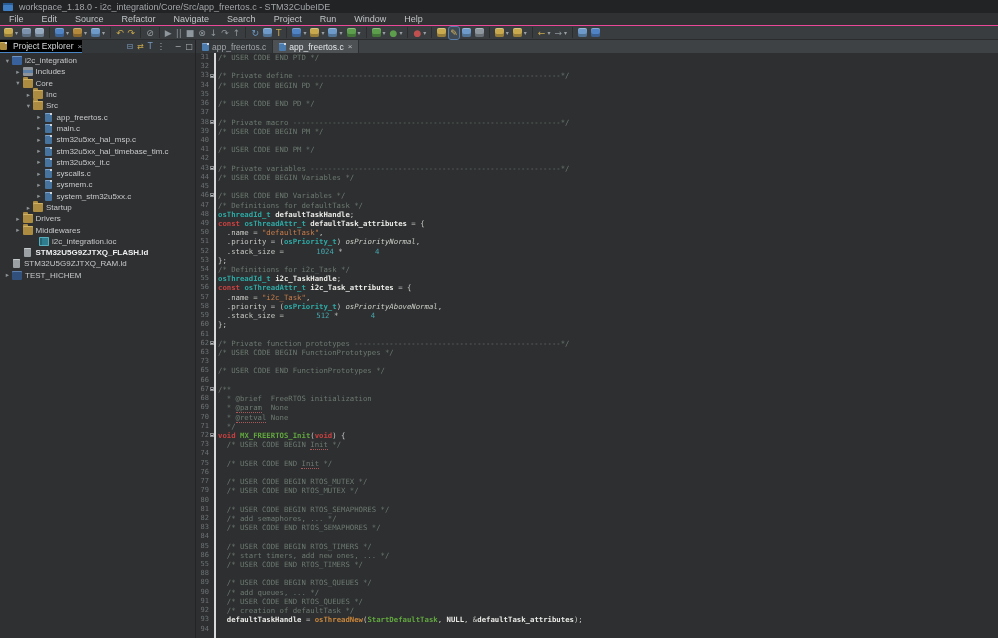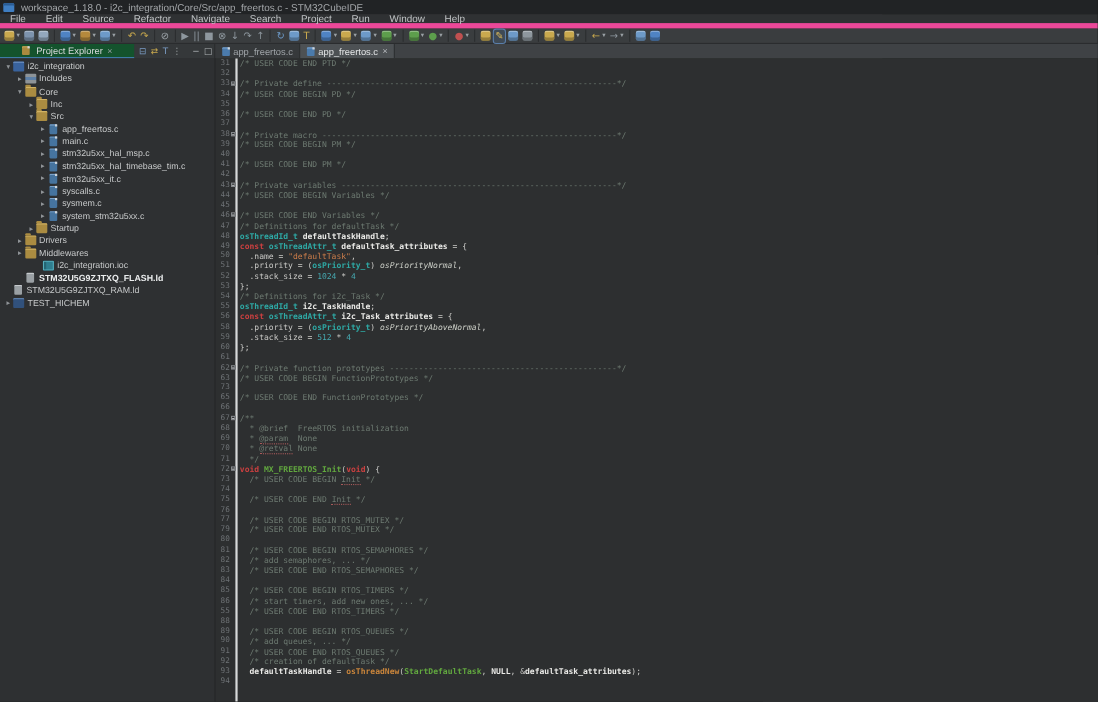--- a/index.html
+++ b/index.html
@@ -9,39 +9,39 @@
 
   
   #titlebar { position:absolute; left:0; top:0; width:998px; height:13px;
               background:#212325; display:flex; align-items:center; }
   .app-ico { width:10px; height:8px; margin:0 6px 0 3px; background:#3f7ec2;
              border-radius:1px; box-shadow:inset 0 2px 0 #2a5c94; }
   #titlebar .ttl { font-size:9px; color:#a3a6a9; white-space:nowrap; }
 
   
   #menubar { position:absolute; left:0; top:13px; width:998px; height:13px;
-             background:#2f3133; display:flex; align-items:center; border-bottom:5px solid #ec4899;}
+             background:#2f3133; display:flex; align-items:center; border-bottom:1px solid #ec4899;}
   #menubar .mi { font-size:9px; color:#c2c5c7; padding:0 9px; height:13px; line-height:13px; cursor:default; }
 
   
   #toolbar { position:absolute; left:0; top:26px; width:998px; height:14px;
              background:#3a3d3f; display:flex; align-items:center; padding-left:2px;
              border-bottom:1px solid #2a2c2e; }
   .tsep { width:1px; height:11px; background:#2b2d2f; margin:0 3px; }
   .ticon { display:flex; align-items:center; height:12px; padding:0 1px; margin:0 1px; border-radius:2px; }
   .ticon.sel { background:#3f4a55; outline:1px solid #5a7eaa; }
   .ticon .glyph { font-size:9px; line-height:12px; font-family:"DejaVu Sans",sans-serif; }
   .ticon .chip { width:9px; height:9px; border-radius:2px; box-shadow:inset 0 -3px 0 rgba(0,0,0,.25), inset 0 1px 0 rgba(255,255,255,.3); }
   .ticon .dd { font-size:6px; color:#9aa0a5; margin-left:2px; }
 
   
   #row2 { position:absolute; left:0; top:40px; width:998px; height:13px; background:#35383a; }
   #pe-head { position:absolute; left:0; top:0; width:196px; height:13px; background:#35383a;
              display:flex; align-items:center; border-right:1px solid #232425; }
-  #pe-tab { display:flex; align-items:center; height:13px; padding:0 20px; background:#14532d;
+  #pe-tab { display:flex; align-items:center; height:13px; padding:0 0; background:#000000;
             border-bottom:1px solid #4a86c5; }
   #pe-tab .lbl { font-size:8.5px; color:#d6d8da; margin:0 3px; white-space:nowrap; }
   #pe-tab .x { font-size:8px; color:#9aa0a5; margin-left:1px; }
   #pe-tools { margin-left:auto; display:flex; align-items:center; }
   #pe-tools .pico { font-size:8px; line-height:12px; margin:0 2px; font-family:"DejaVu Sans",sans-serif; }
 
   #etabs { position:absolute; left:196px; top:0; width:802px; height:13px; background:#3f4245;
            display:flex; align-items:flex-end; }
   .etab { display:flex; align-items:center; height:13px; padding:0 6px; font-size:8.5px;
           color:#9fa4a8; background:#36393b; border-right:1px solid #2c2e30; white-space:nowrap; }
@@ -76,21 +76,21 @@
   .cl { position:relative; height:9.22px; line-height:9.22px; white-space:pre;
         font-family:"DejaVu Sans Mono","Liberation Mono",monospace; font-size:7.3px; }
   .cl .ln { position:absolute; left:0; width:13px; text-align:right; color:#6e7275; font-size:7px; }
   .cl .fm { position:absolute; left:13.5px; top:2.2px; width:4px; height:4px; border:1px solid #85898c; background:#2d2f30; }
   .cl .fm::after { content:""; position:absolute; left:0.5px; top:1px; width:2px; height:1px; background:#b8bbbd; }
   .cl .ct { position:absolute; left:22px; top:0; }
   .seg.c  { color:var(--cm); }
   .seg.k  { color:var(--kw); font-weight:bold; }
   .seg.t  { color:var(--ty); font-weight:bold; }
   .seg.s  { color:var(--st); }
-  .seg.n  { color:var(--nu); }
+  .seg.n  { color:var(--nu);margin-left:28px; }
   .seg.e  { color:var(--en); font-style:italic; }
   .seg.f  { color:var(--fn); font-weight:bold; }
   .seg.fc { color:var(--fo); font-weight:bold; }
   .seg.p  { color:var(--pl); }
   .seg.b  { color:var(--bd); font-weight:bold; }
   .seg.u  { border-bottom:1px dotted #a85a5a; }
 </style>
 </head>
 <body>
 
@@ -406,20 +406,21 @@
         <div class="cl"><span class="ln">47</span><span class="ct"><span class="seg c">/* Definitions for defaultTask */</span></span></div>
         <div class="cl"><span class="ln">48</span><span class="ct"><span class="seg t">osThreadId_t</span><span class="seg p"> </span><span class="seg b">defaultTaskHandle</span><span class="seg p">;</span></span></div>
         <div class="cl"><span class="ln">49</span><span class="ct"><span class="seg k">const</span><span class="seg p"> </span><span class="seg t">osThreadAttr_t</span><span class="seg p"> </span><span class="seg b">defaultTask_attributes</span><span class="seg p"> = {</span></span></div>
         <div class="cl"><span class="ln">50</span><span class="ct"><span class="seg p">  .name = </span><span class="seg s">"defaultTask"</span><span class="seg p">,</span></span></div>
         <div class="cl"><span class="ln">51</span><span class="ct"><span class="seg p">  .priority = (</span><span class="seg t">osPriority_t</span><span class="seg p">) </span><span class="seg e">osPriorityNormal</span><span class="seg p">,</span></span></div>
         <div class="cl"><span class="ln">52</span><span class="ct"><span class="seg p">  .stack_size = </span><span class="seg n">1024</span><span class="seg p"> * </span><span class="seg n">4</span></span></div>
         <div class="cl"><span class="ln">53</span><span class="ct"><span class="seg p">};</span></span></div>
         <div class="cl"><span class="ln">54</span><span class="ct"><span class="seg c">/* Definitions for i2c_Task */</span></span></div>
         <div class="cl"><span class="ln">55</span><span class="ct"><span class="seg t">osThreadId_t</span><span class="seg p"> </span><span class="seg b">i2c_TaskHandle</span><span class="seg p">;</span></span></div>
         <div class="cl"><span class="ln">56</span><span class="ct"><span class="seg k">const</span><span class="seg p"> </span><span class="seg t">osThreadAttr_t</span><span class="seg p"> </span><span class="seg b">i2c_Task_attributes</span><span class="seg p"> = {</span></span></div>
+        <div class="cl"><span class="ln">57</span><span class="ct"><span class="seg p">  .name = </span><span class="seg s">"i2c_Task"</span><span class="seg p">,</span></span></div>
         <div class="cl"><span class="ln">58</span><span class="ct"><span class="seg p">  .priority = (</span><span class="seg t">osPriority_t</span><span class="seg p">) </span><span class="seg e">osPriorityAboveNormal</span><span class="seg p">,</span></span></div>
         <div class="cl"><span class="ln">59</span><span class="ct"><span class="seg p">  .stack_size = </span><span class="seg n">512</span><span class="seg p"> * </span><span class="seg n">4</span></span></div>
         <div class="cl"><span class="ln">60</span><span class="ct"><span class="seg p">};</span></span></div>
         <div class="cl"><span class="ln">61</span><span class="ct"></span></div>
         <div class="cl"><span class="ln">62</span><span class="fm"></span><span class="ct"><span class="seg c">/* Private function prototypes -----------------------------------------------*/</span></span></div>
         <div class="cl"><span class="ln">63</span><span class="ct"><span class="seg c">/* USER CODE BEGIN FunctionPrototypes */</span></span></div>
         <div class="cl"><span class="ln">73</span><span class="ct"></span></div>
         <div class="cl"><span class="ln">65</span><span class="ct"><span class="seg c">/* USER CODE END FunctionPrototypes */</span></span></div>
         <div class="cl"><span class="ln">66</span><span class="ct"></span></div>
         <div class="cl"><span class="ln">67</span><span class="fm"></span><span class="ct"><span class="seg c">/**</span></span></div>

